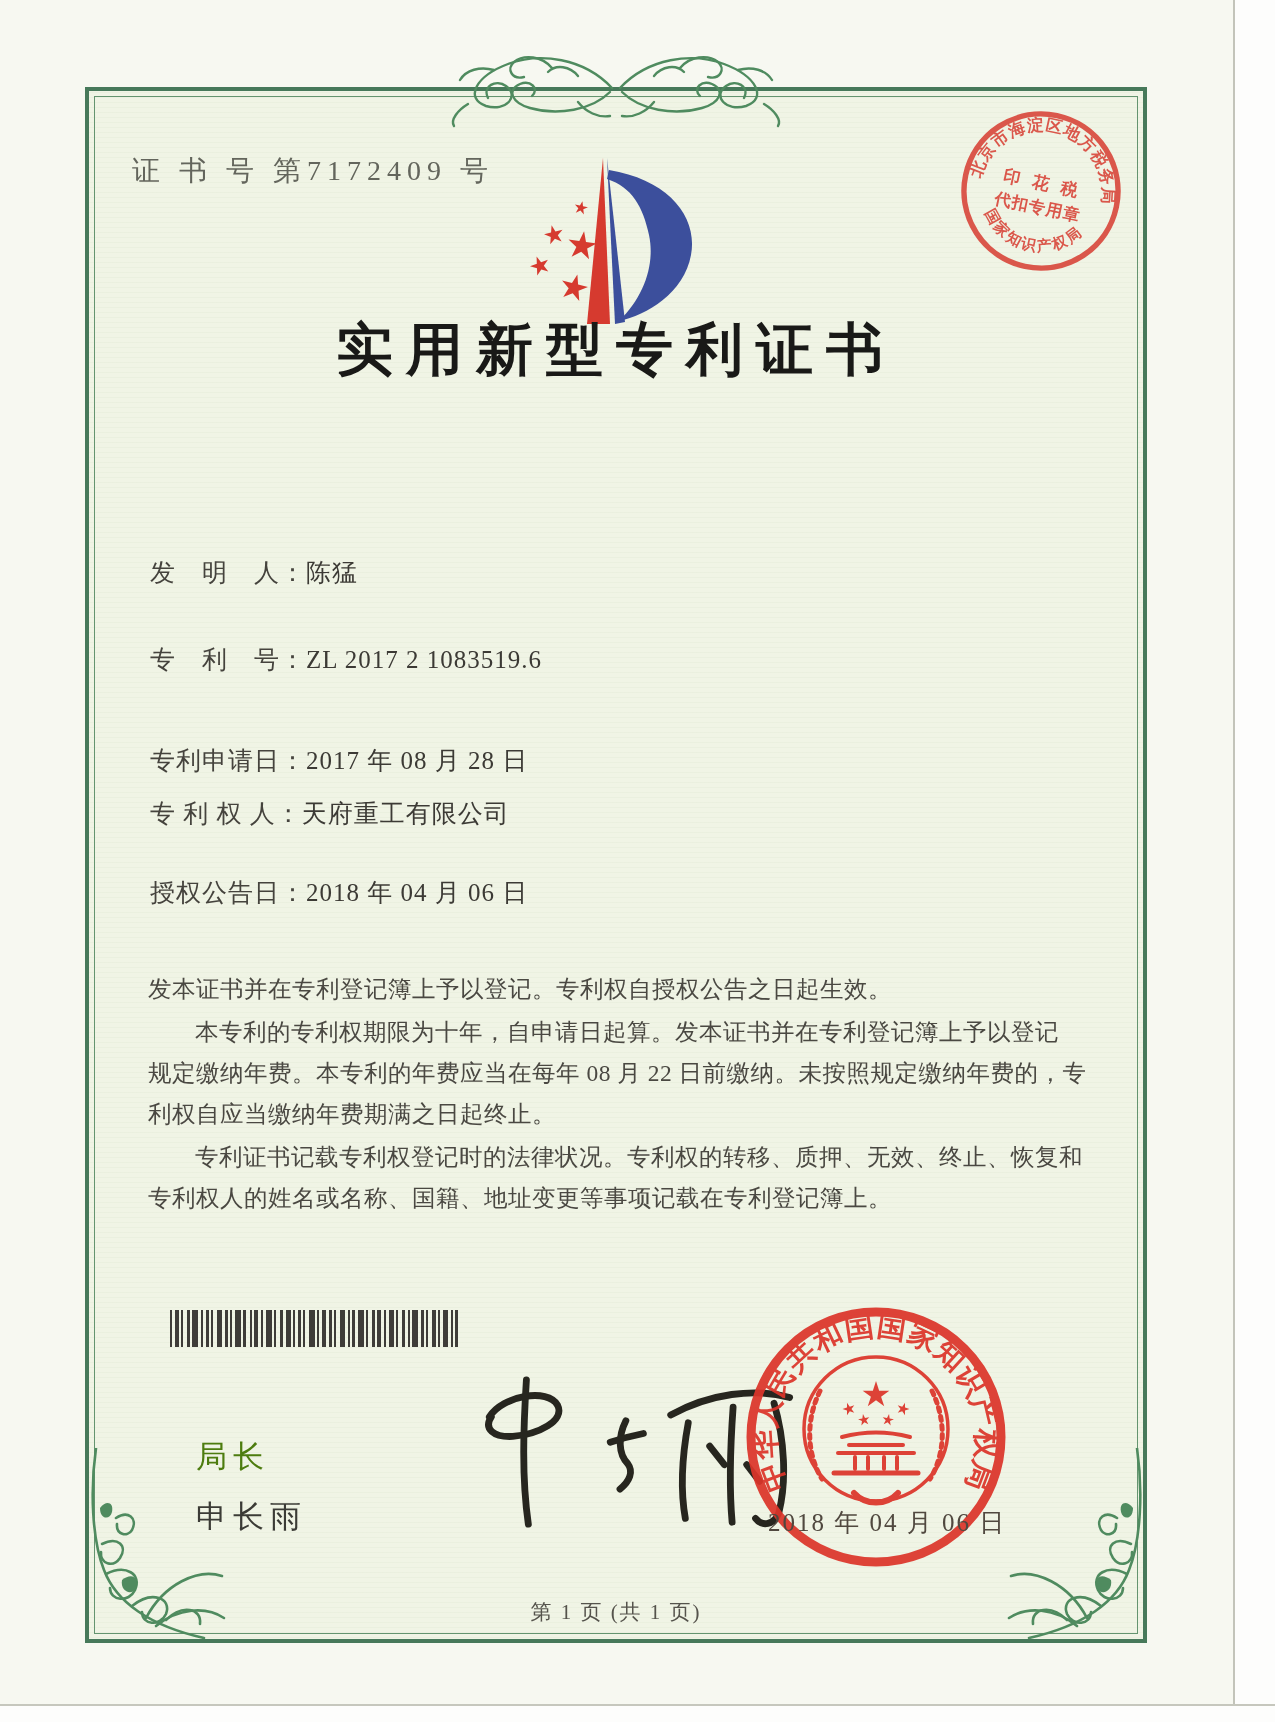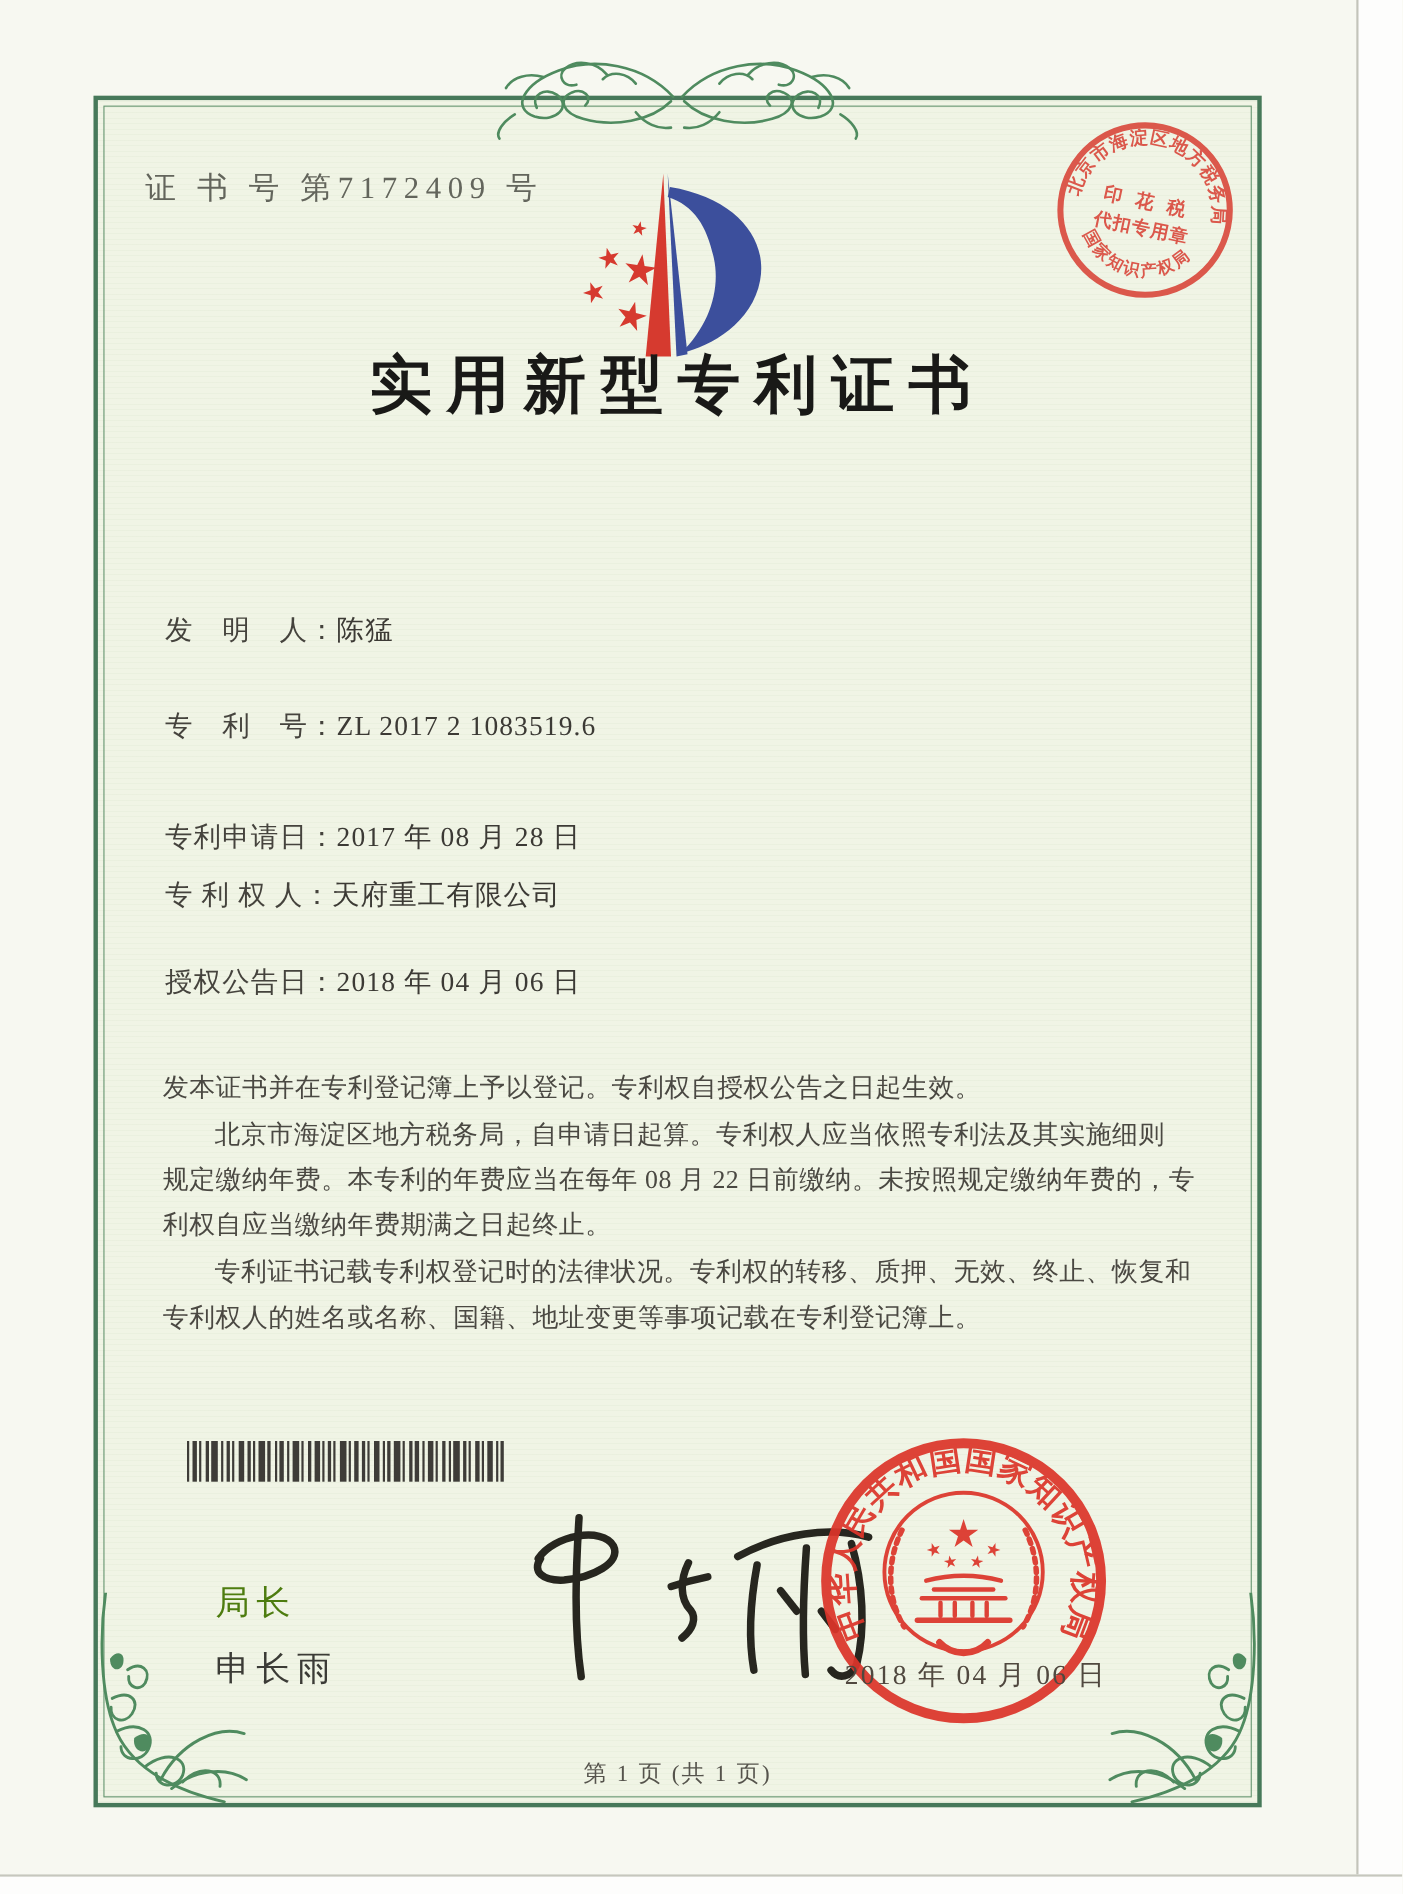--- a/index.html
+++ b/index.html
@@ -146,21 +146,21 @@
     <span class="lab">专利申请日：</span><span class="val">2017 年 08 月 28 日</span>
   </div>
   <div class="field" style="top:797px;">
     <span class="lab">专 利 权 人：</span><span class="val">天府重工有限公司</span>
   </div>
   <div class="field" style="top:876px;">
     <span class="lab">授权公告日：</span><span class="val">2018 年 04 月 06 日</span>
   </div>
 
   <div class="bodyline" style="top:969px;">发本证书并在专利登记簿上予以登记。专利权自授权公告之日起生效。</div>
-  <div class="bodyline indent" style="top:1012px;">北京市海淀区地方税务局，自申请日起算。专利权人应当依照专利法及其实施细则</div>
+  <div class="bodyline indent" style="top:1012px;">本专利的专利权期限为十年，自申请日起算。发本证书并在专利登记簿上予以登记</div>
   <div class="bodyline" style="top:1053px;">规定缴纳年费。本专利的年费应当在每年 08 月 22 日前缴纳。未按照规定缴纳年费的，专</div>
   <div class="bodyline" style="top:1094px;">利权自应当缴纳年费期满之日起终止。</div>
   <div class="bodyline" style="top:1178px;">专利权人的姓名或名称、国籍、地址变更等事项记载在专利登记簿上。</div>
   <div class="bodyline indent" style="top:1137px;">专利证书记载专利权登记时的法律状况。专利权的转移、质押、无效、终止、恢复和</div>
 
   <div class="barcode"><i style="width:2px;margin-right:3px"></i><i style="width:4px;margin-right:2px"></i><i style="width:2px;margin-right:4px"></i><i style="width:3px;margin-right:2px"></i><i style="width:6px;margin-right:3px"></i><i style="width:2px;margin-right:3px"></i><i style="width:3px;margin-right:2px"></i><i style="width:2px;margin-right:4px"></i><i style="width:5px;margin-right:3px"></i><i style="width:3px;margin-right:2px"></i><i style="width:2px;margin-right:3px"></i><i style="width:6px;margin-right:2px"></i><i style="width:3px;margin-right:4px"></i><i style="width:2px;margin-right:2px"></i><i style="width:4px;margin-right:3px"></i><i style="width:2px;margin-right:3px"></i><i style="width:6px;margin-right:2px"></i><i style="width:2px;margin-right:4px"></i><i style="width:3px;margin-right:3px"></i><i style="width:5px;margin-right:2px"></i><i style="width:2px;margin-right:3px"></i><i style="width:3px;margin-right:2px"></i><i style="width:2px;margin-right:4px"></i><i style="width:6px;margin-right:2px"></i><i style="width:2px;margin-right:3px"></i><i style="width:4px;margin-right:3px"></i><i style="width:3px;margin-right:2px"></i><i style="width:2px;margin-right:4px"></i><i style="width:5px;margin-right:3px"></i><i style="width:2px;margin-right:2px"></i><i style="width:3px;margin-right:3px"></i><i style="width:6px;margin-right:2px"></i><i style="width:2px;margin-right:4px"></i><i style="width:3px;margin-right:2px"></i><i style="width:4px;margin-right:3px"></i><i style="width:2px;margin-right:3px"></i><i style="width:5px;margin-right:2px"></i><i style="width:2px;margin-right:4px"></i><i style="width:3px;margin-right:3px"></i><i style="width:2px;margin-right:2px"></i><i style="width:6px;margin-right:3px"></i><i style="width:3px;margin-right:2px"></i><i style="width:2px;margin-right:4px"></i><i style="width:4px;margin-right:2px"></i><i style="width:2px;margin-right:3px"></i><i style="width:5px;margin-right:3px"></i><i style="width:2px;margin-right:2px"></i><i style="width:3px;margin-right:4px"></i></div>
 
   <div class="director-label">局长</div>
   <div class="director-name">申长雨</div>
 

